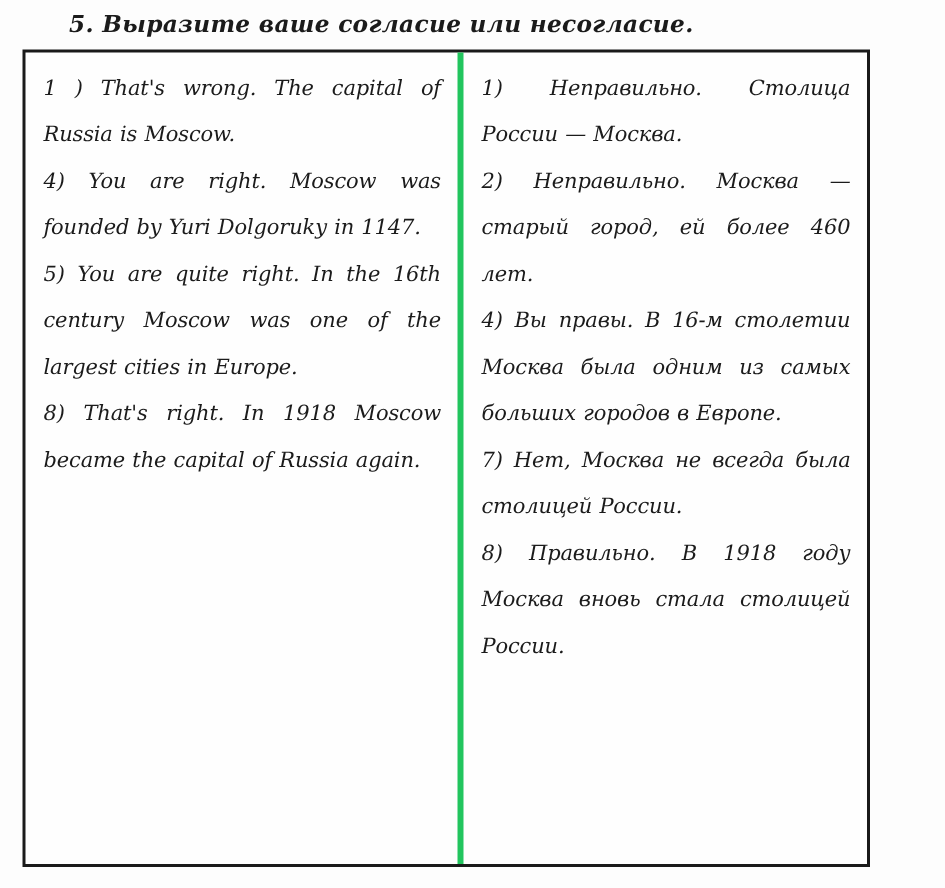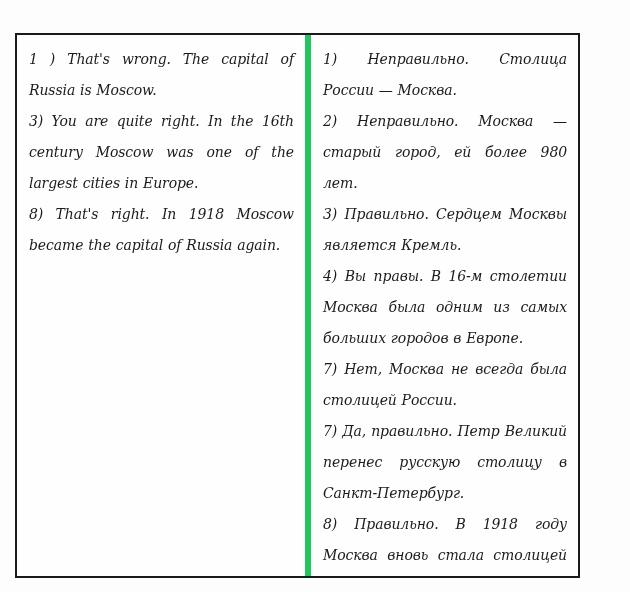--- a/index.html
+++ b/index.html
@@ -42,49 +42,49 @@
   .col {
     padding: 9px 11px 6px 12px;
     overflow: hidden;
   }
   .col.english {
     width: 288px;
     flex: 0 0 288px;
   }
   .col.russian {
     flex: 1 1 auto;
-    border-left: 6px solid #22c55e;
+    border-left: 4px solid #22c55e;
   }
   .col p {
     margin: 0;
     font-size: 14px;
     line-height: 31px;
     text-align: justify;
     letter-spacing: -0.1px;
     word-spacing: 0.5px;
   }
 </style>
 </head>
 <body>
 
 <div class="page">
 
+  <div class="title">5. Выразите ваше согласие или несогласие.</div>
 
   <div class="agreement-table">
 
     <div class="col english">
       <p>1 ) That's wrong. The capital of Russia is Moscow.</p>
-      <p>3) You are quite right. In the 16th century Moscow was one of the largest cities in Europe.</p>
+      <p>4) You are right. Moscow was founded by Yuri Dolgoruky in 1147.</p>
+      <p>5) You are quite right. In the 16th century Moscow was one of the largest cities in Europe.</p>
       <p>8) That's right. In 1918 Moscow became the capital of Russia again.</p>
     </div>
 
     <div class="col russian">
       <p>1) Неправильно. Столица России — Москва.</p>
-      <p>2) Неправильно. Москва — старый город, ей более 980 лет.</p>
-      <p>3) Правильно. Сердцем Москвы является Кремль.</p>
+      <p>2) Неправильно. Москва — старый город, ей более 460 лет.</p>
       <p>4) Вы правы. В 16-м столетии Москва была одним из самых больших городов в Европе.</p>
       <p>7) Нет, Москва не всегда была столицей России.</p>
-      <p>7) Да, правильно. Петр Великий перенес русскую столицу в Санкт-Петербург.</p>
       <p>8) Правильно. В 1918 году Москва вновь стала столицей России.</p>
     </div>
 
   </div>
 </div>
 
 </body></html>

